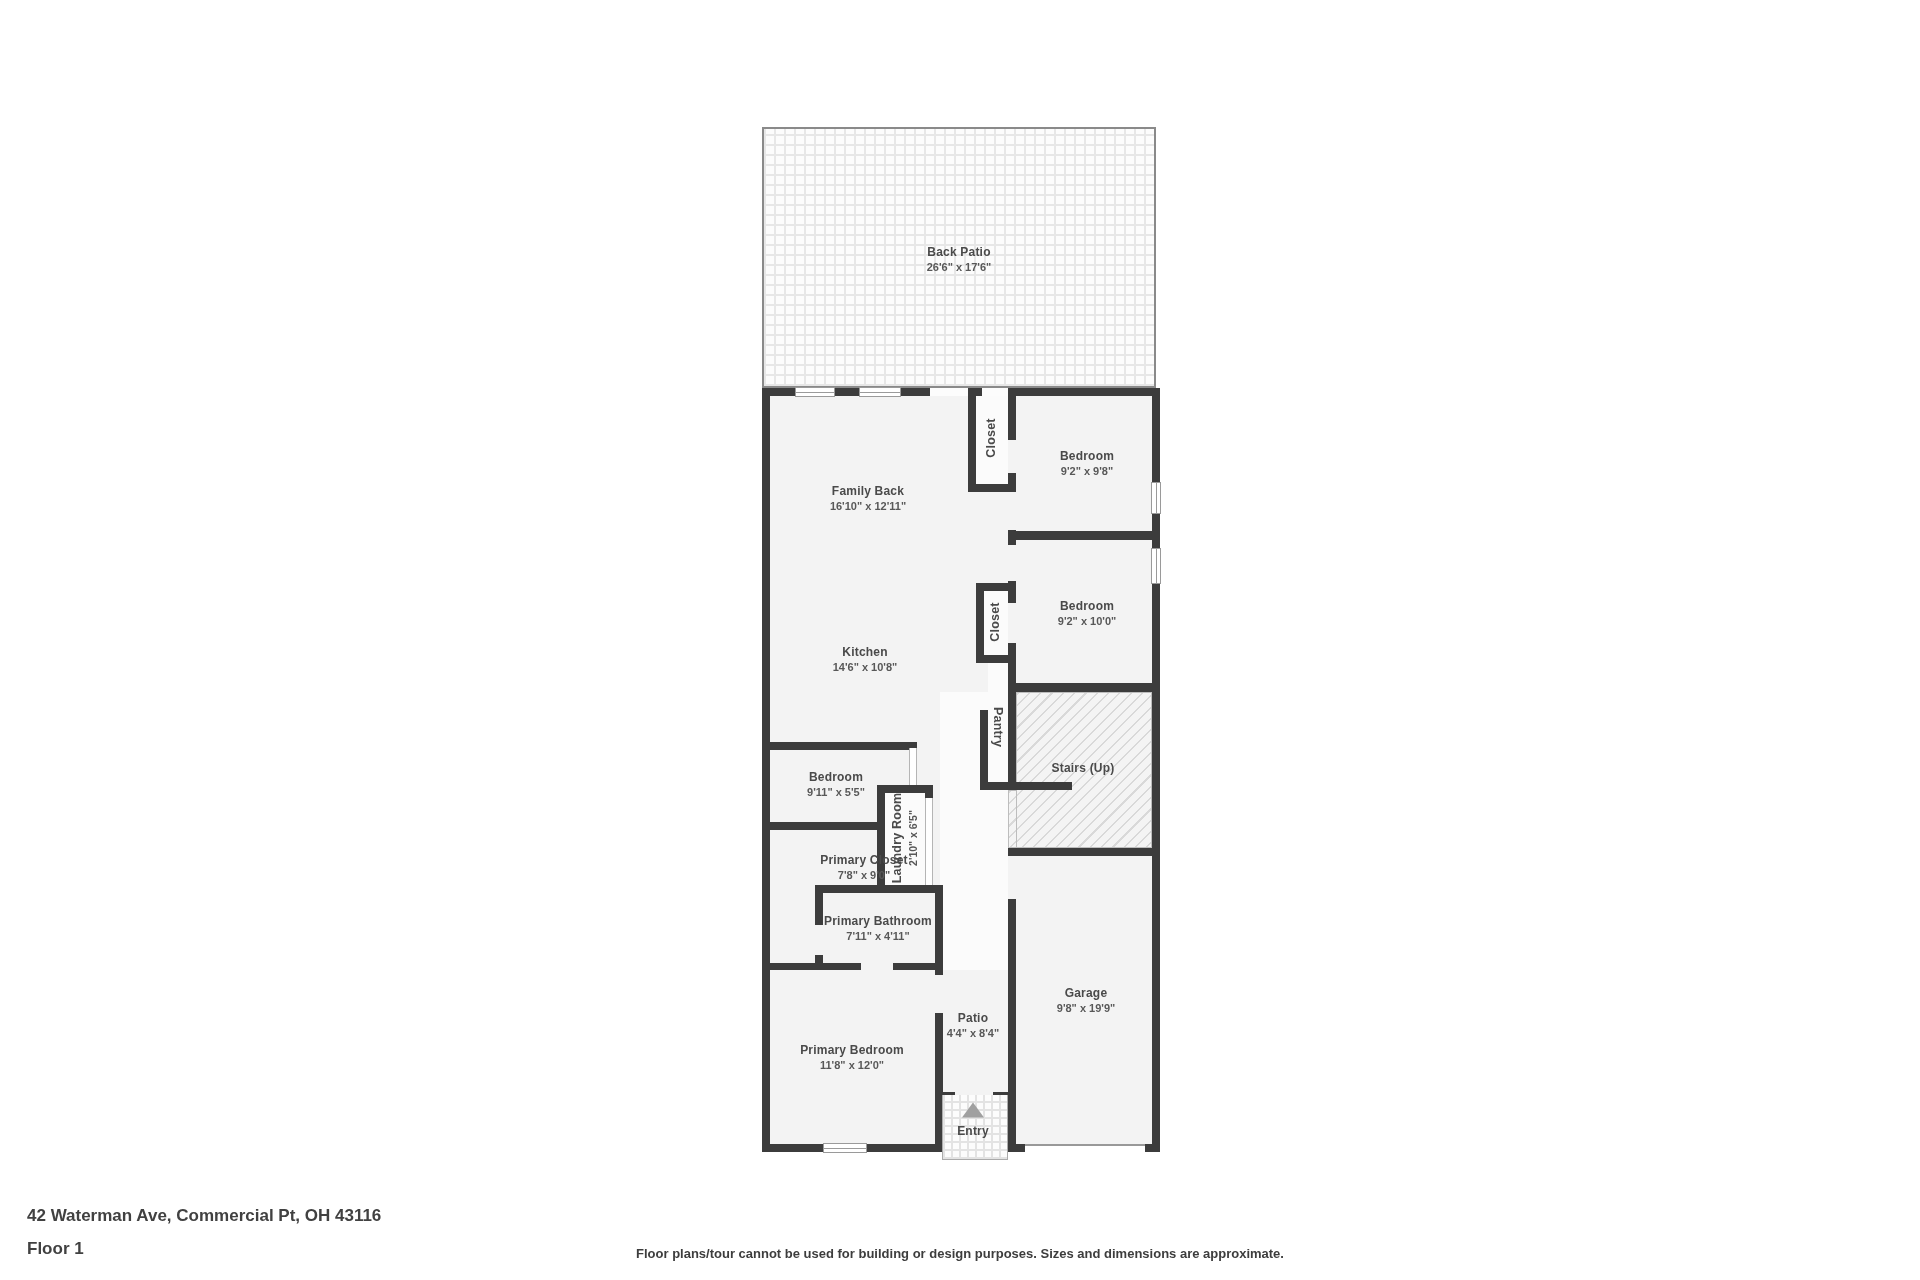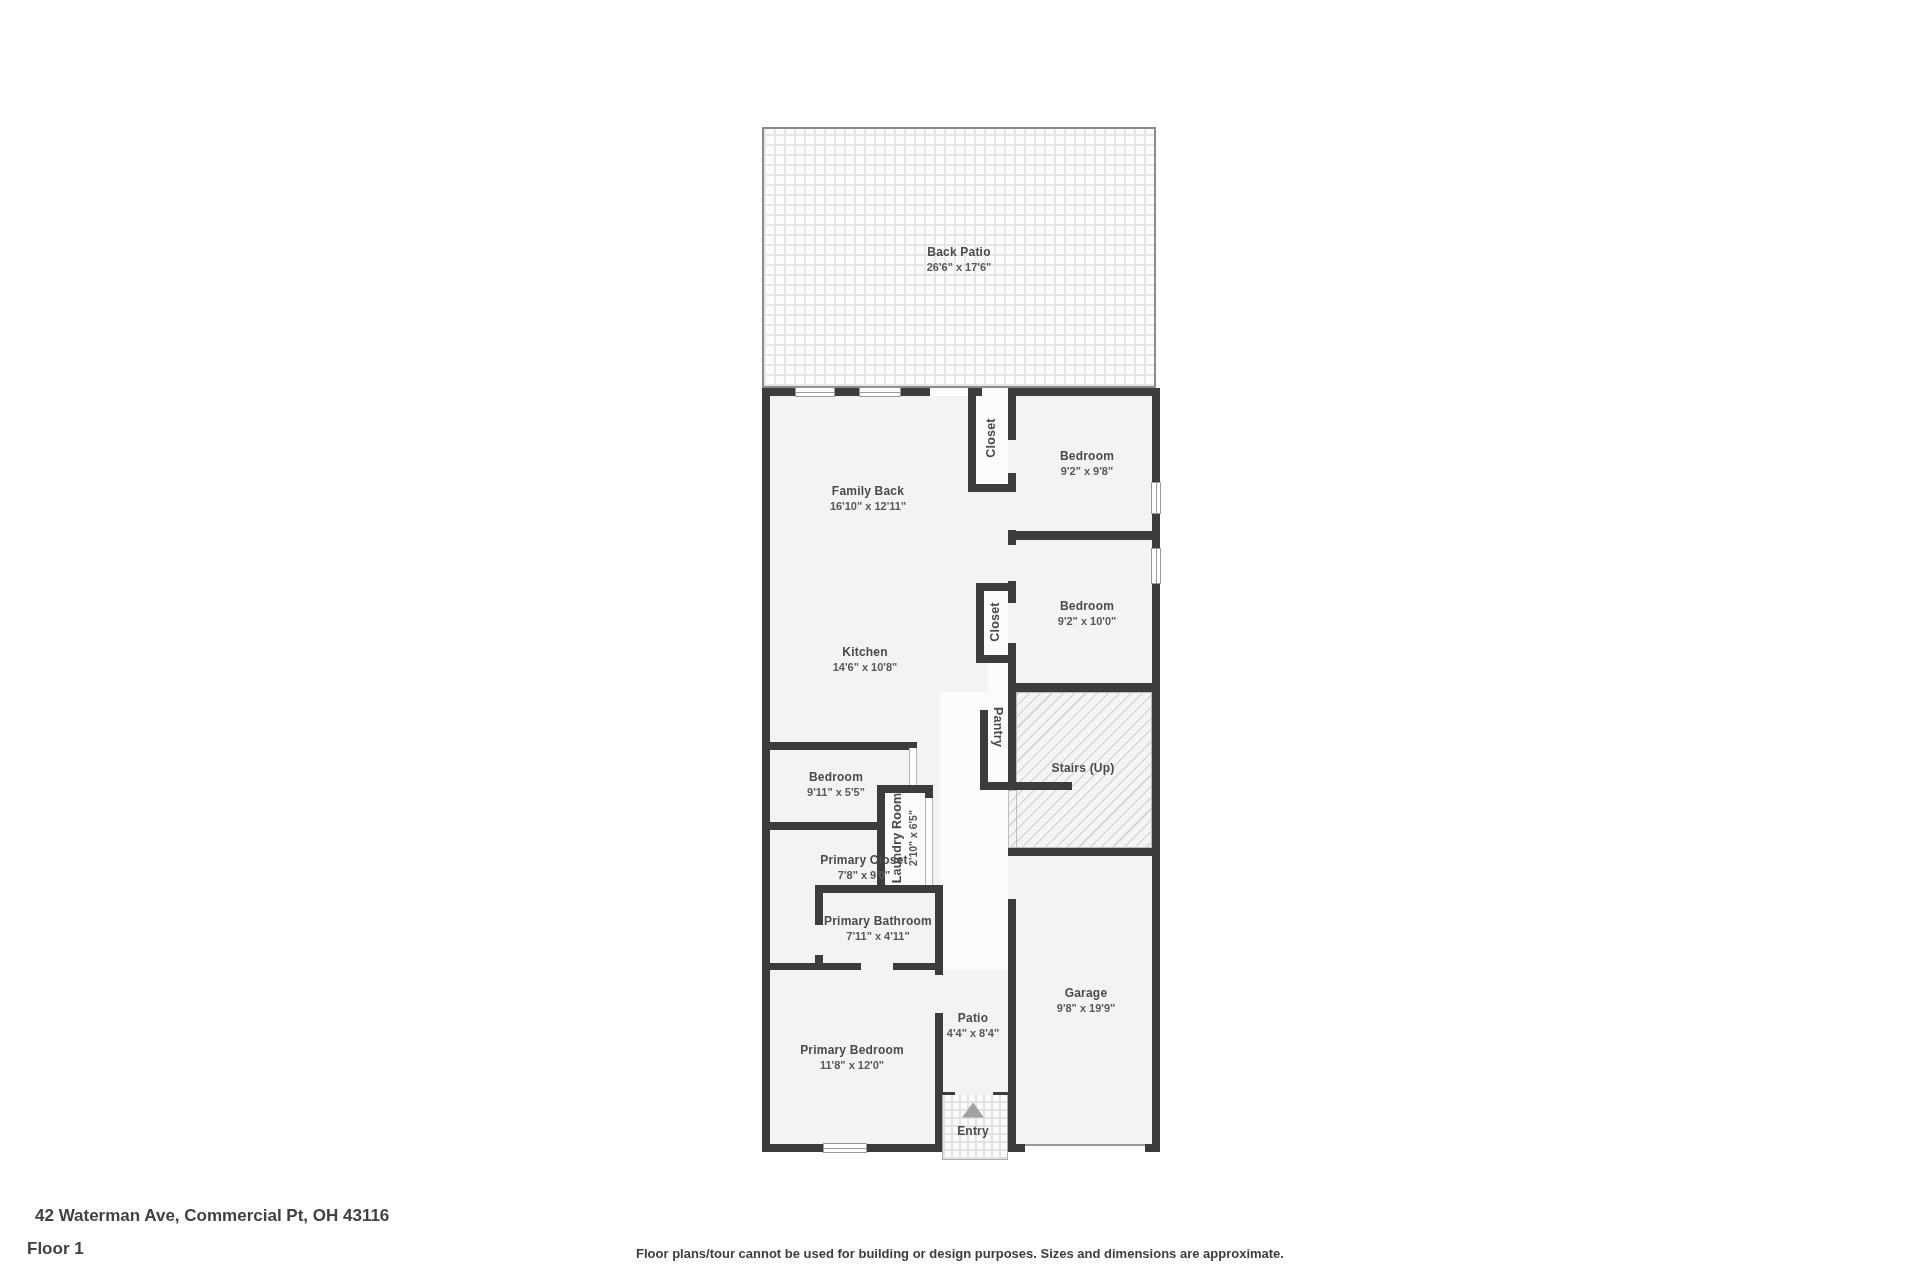--- a/index.html
+++ b/index.html
@@ -62,21 +62,21 @@
 
   .entry-pad { border:1px solid #ababab; border-top:none; }
   .entry-arrow {
     position:absolute; width:0; height:0; transform:translate(-50%,-50%);
     border-left:11px solid transparent; border-right:11px solid transparent;
     border-bottom:15px solid #a0a0a0;
   }
 
   
   .footer-text { position:absolute; color:#414141; font-weight:bold; }
-  .addr { left:27px; top:1206px; font-size:17px;margin-left:8px; }
+  .addr { left:27px; top:1206px; font-size:17px; }
   .floor { left:27px; top:1239px; font-size:17px; }
   .disclaimer { left:0; top:1246px; width:1920px; text-align:center; font-size:13px; color:#3d3d3d; }
 </style>
 </head>
 <body>
 
 <div id="canvas">
 
   <div class="abs paver" style="left:762px;top:127px;width:394px;height:261px;border:2px solid #8a8a8a;"></div>
 

